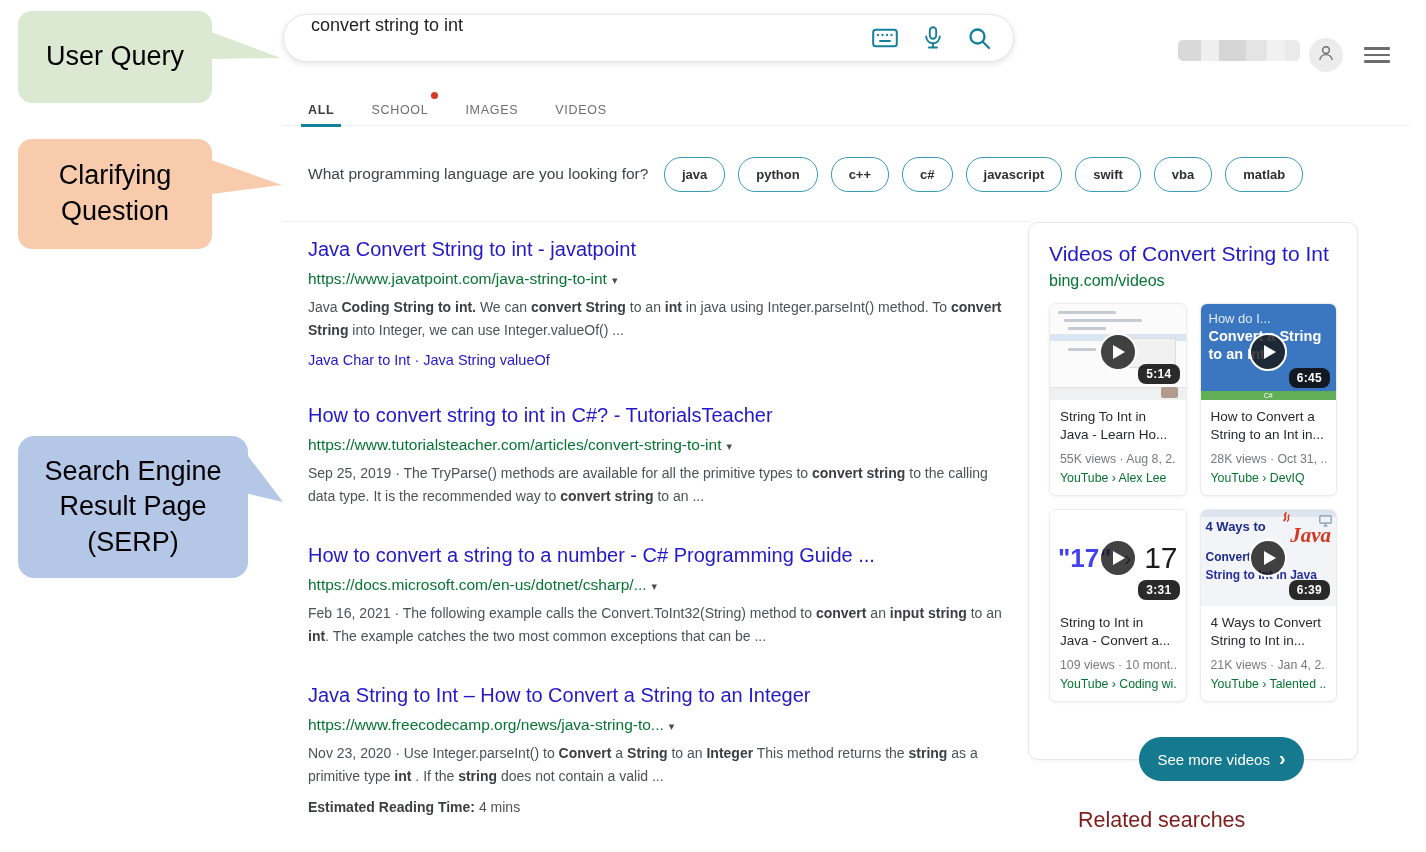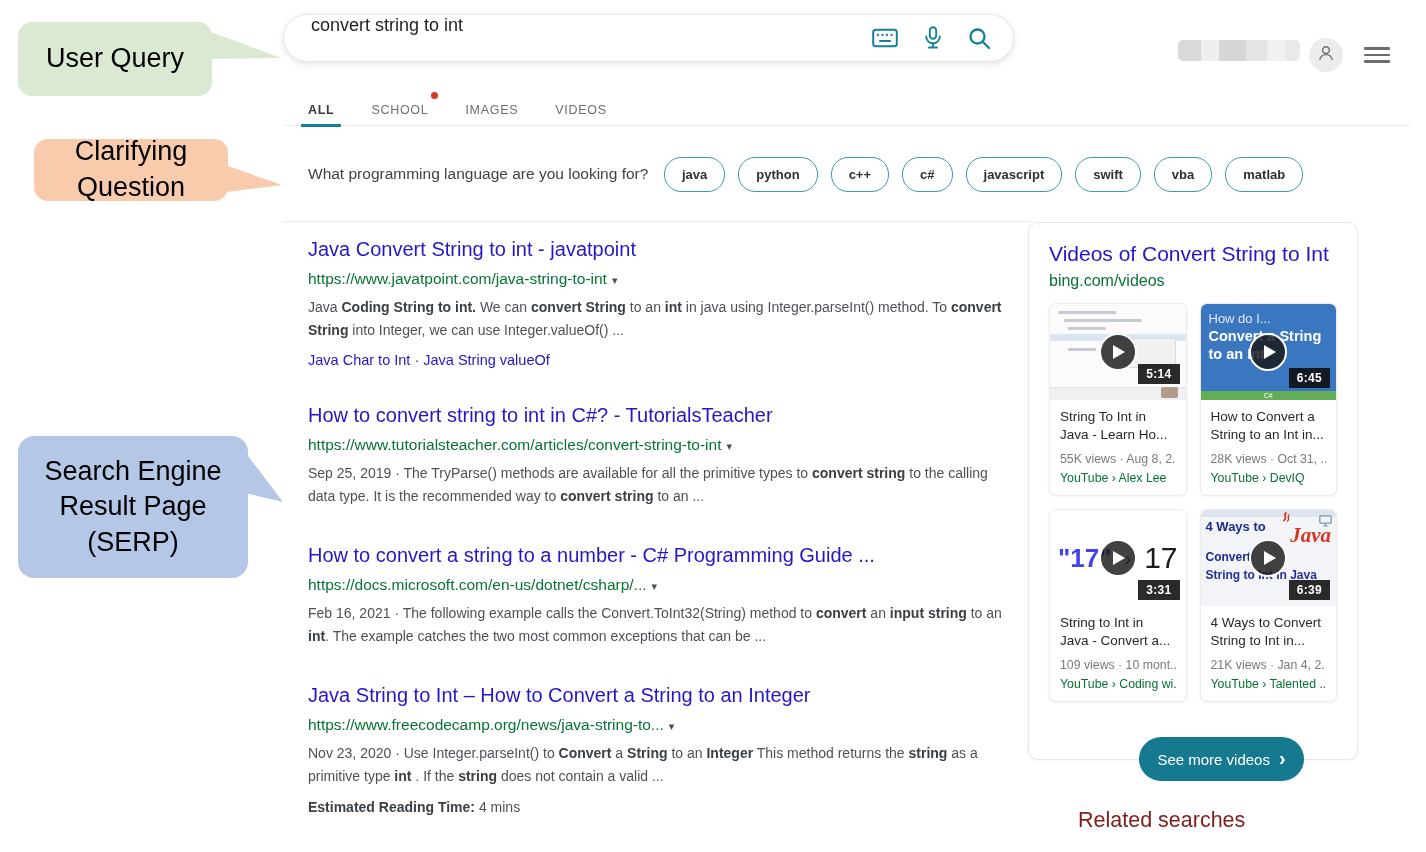--- a/index.html
+++ b/index.html
@@ -61,21 +61,21 @@
   .v-title{font-size:21px;line-height:28px;color:var(--link);cursor:pointer}
   .v-url{font-size:16px;color:var(--green);margin-top:4px}
   .v-grid{margin-top:13px;display:grid;grid-template-columns:1fr 1fr;gap:13px}
   .v-card{border:1px solid #ececec;border-radius:7px;overflow:hidden;background:#fff;
     box-shadow:0 1px 3px rgba(0,0,0,.06);cursor:pointer}
   .v-thumb{height:96px;position:relative;overflow:hidden}
   .play{position:absolute;left:50%;top:50%;transform:translate(-50%,-50%);width:38px;height:38px;border-radius:50%;
     background:rgba(24,24,24,.82);border:2px solid #fff;display:flex;align-items:center;justify-content:center}
   .play::after{content:"";border-left:12px solid #fff;border-top:7px solid transparent;border-bottom:7px solid transparent;margin-left:3px}
   .dur{position:absolute;right:6px;bottom:6px;background:rgba(12,12,12,.88);color:#fff;font-size:12px;
-    font-weight:700;padding:3px 8px;border-radius:0;letter-spacing:.3px}
+    font-weight:700;padding:3px 8px;border-radius:8px;letter-spacing:.3px}
   .v-body{padding:8px 10px 10px}
   .v-name{font-size:13.5px;line-height:18px;color:#26282b;height:36px;overflow:hidden}
   .v-views{font-size:12.3px;color:#77797d;margin-top:8px;white-space:nowrap;overflow:hidden}
   .v-channel{font-size:12.3px;color:var(--green);margin-top:5px;white-space:nowrap;overflow:hidden}
   
   .t-code{background:#fbfbfc}
   .t-code .ln{position:absolute;height:3px;background:#c6cad2;border-radius:1px}
   .t-code .hl{position:absolute;left:0;right:0;height:7px;background:#dbe6f5}
   .t-code .pop{position:absolute;right:10px;top:34px;width:52px;height:30px;background:#f1f1f1;border:1px solid #dcdcdc}
   .t-code .bar{position:absolute;left:0;right:0;bottom:0;height:13px;background:#eef0f2;border-top:1px solid #e2e2e2}
@@ -104,22 +104,22 @@
   .t-java .swoosh{position:absolute;right:44px;top:2px}
   .see-more{position:absolute;left:1139px;top:737px;width:165px;height:44px;border-radius:22px;background:#15798f;
     border:none;display:flex;align-items:center;justify-content:center;gap:9px;color:#fff;font-size:15px;
     font-family:"Liberation Sans",sans-serif;cursor:pointer;z-index:3}
   .see-more .chev{font-size:20px;font-weight:700;margin-top:-2px}
   .related{position:absolute;left:1078px;top:808px;font-size:21.5px;color:#7f1d1d}
 
   
   .co{position:absolute;border-radius:14px;display:flex;align-items:center;justify-content:center;
     text-align:center;font-size:27px;line-height:1.32;color:#000;padding:0 12px;z-index:5}
-  .co-green{left:18px;top:22px;width:194px;height:74px;background:var(--callout-green)}
-  .co-orange{left:34px;top:139px;width:194px;height:62px;background:var(--callout-orange)}
+  .co-green{left:18px;top:11px;width:194px;height:92px;background:var(--callout-green)}
+  .co-orange{left:18px;top:139px;width:194px;height:110px;background:var(--callout-orange)}
   .co-blue{left:18px;top:436px;width:230px;height:142px;background:var(--callout-blue);border-radius:16px}
   .tail{position:absolute;z-index:4}
 </style>
 </head>
 <body>
 
 <div class="canvas">
 
   <div class="search-bar">
     <div class="query">convert string to int</div>

